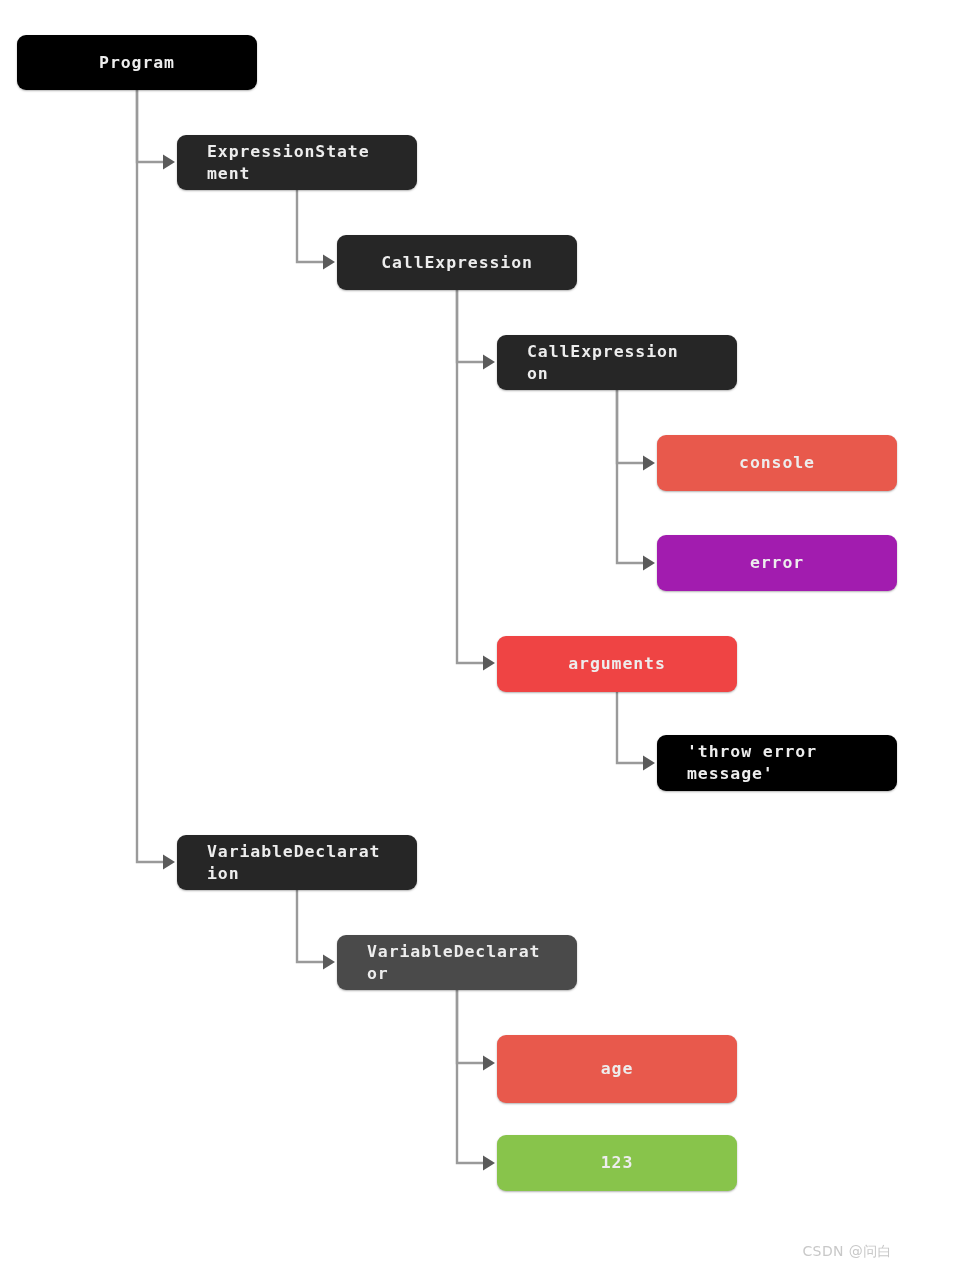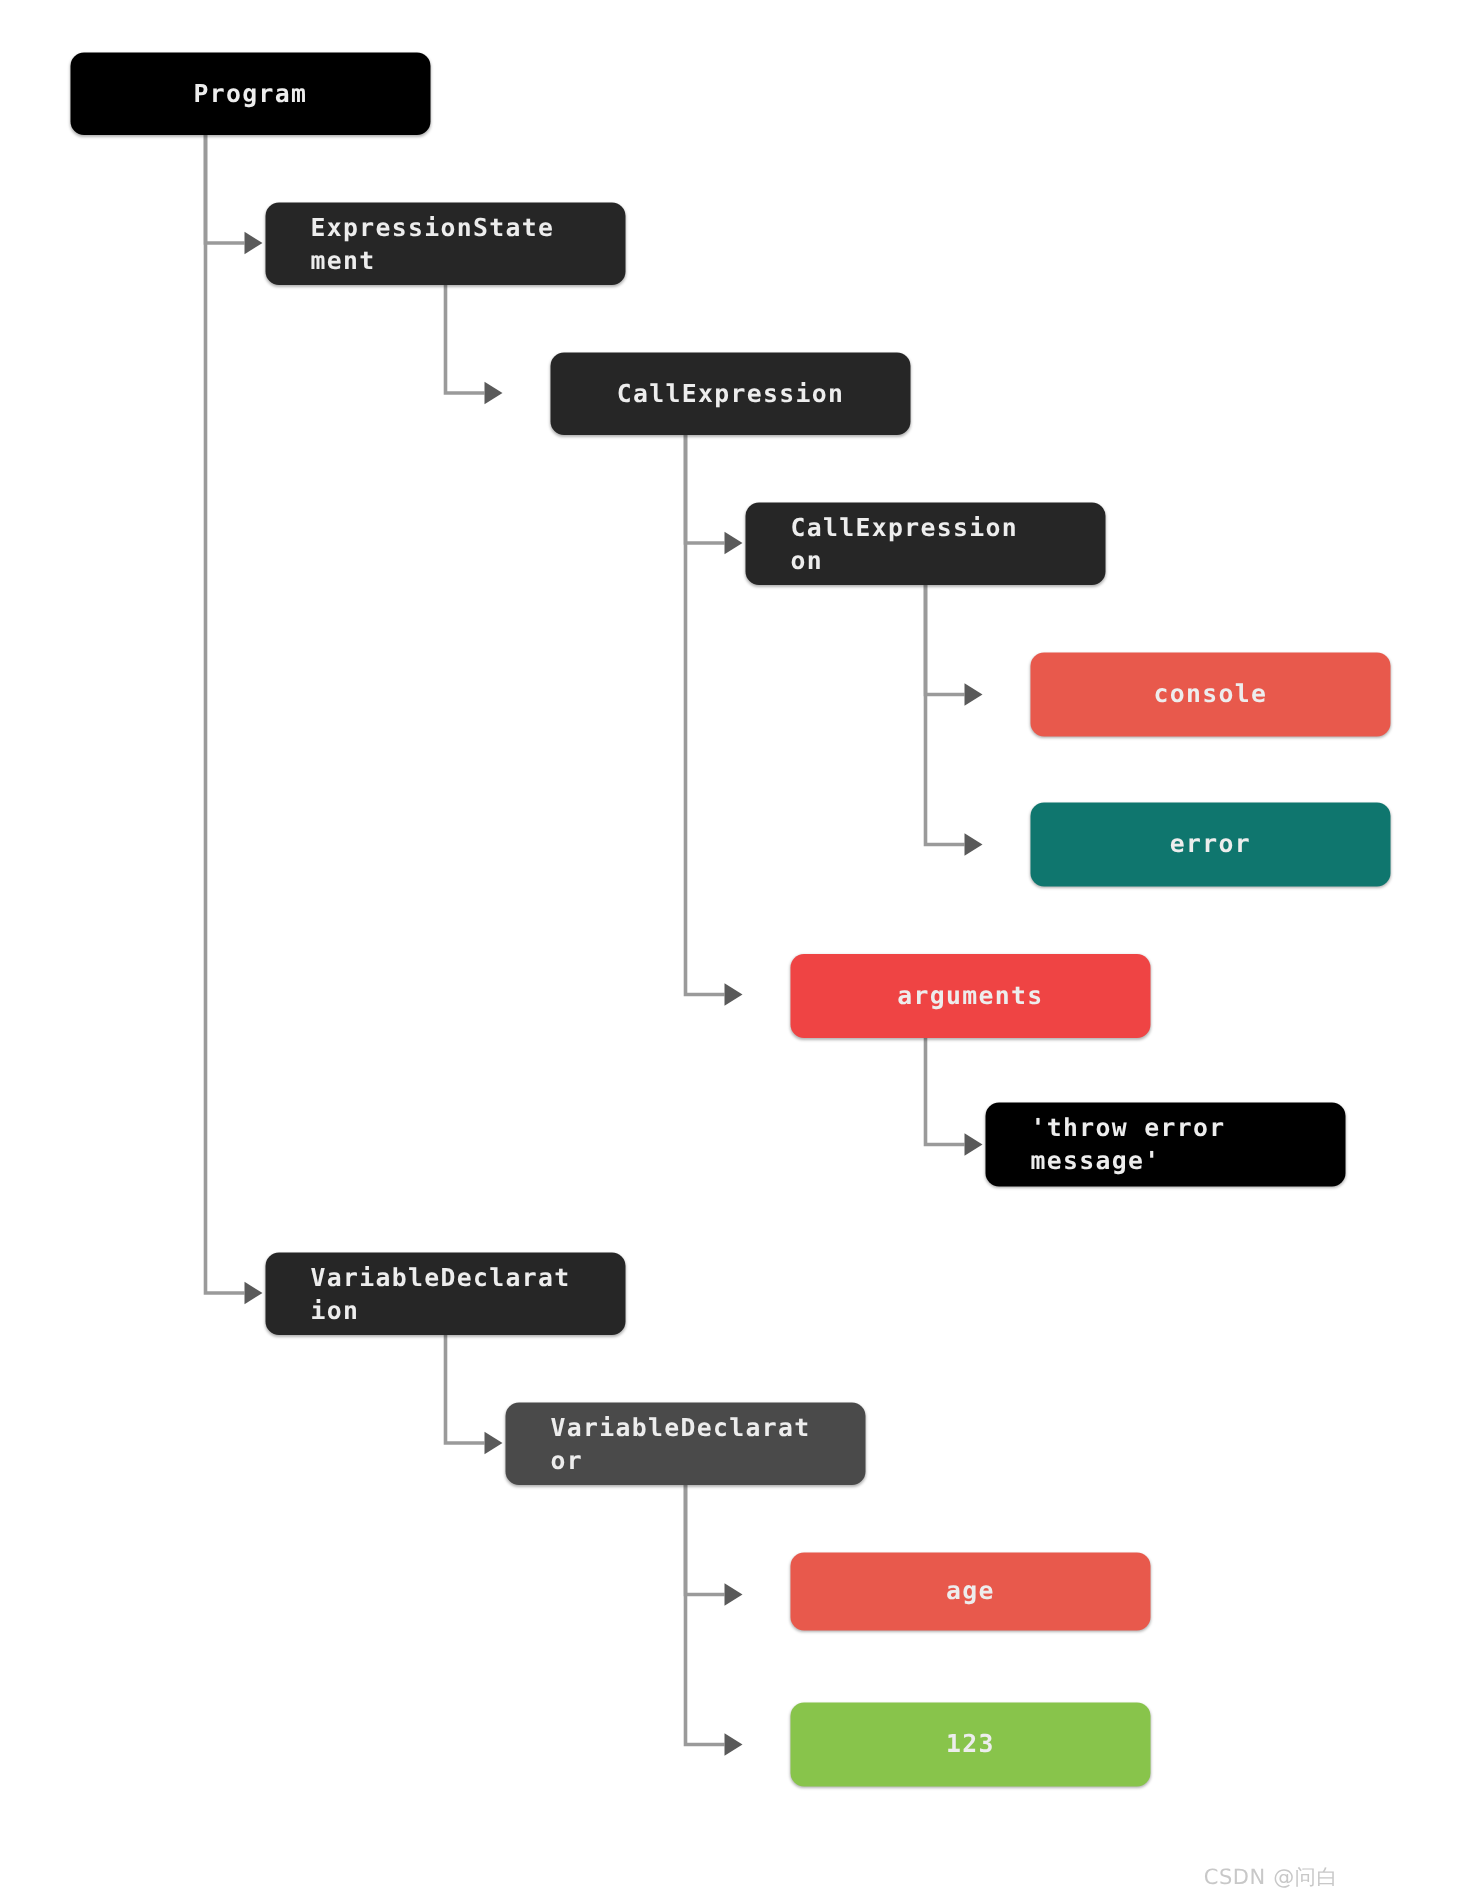--- a/index.html
+++ b/index.html
@@ -35,21 +35,20 @@
     font-weight: bold;
     font-size: 16.5px;
     letter-spacing: 0.9px;
     line-height: 1.33;
     white-space: pre-line;
     z-index: 2;
   }
   .node.center {
     justify-content: center;
     text-align: center;
-    margin-left: 30px;
   }
   .node.wrap {
     justify-content: flex-start;
     text-align: left;
     padding-left: 30px;
     padding-right: 10px;
   }
   .node.shadowed {
     box-shadow: 0 1px 2px rgba(0,0,0,0.30);
   }
@@ -114,25 +113,25 @@
       </g>
     </svg>
   <div id="node-layer">
       <div class="node shadowed center" style="left: 17px; top: 35px; width: 240px; height: 55px; background: rgb(0, 0, 0);"><span>Program</span></div>
       <div class="node shadowed wrap" style="left: 177px; top: 135px; width: 240px; height: 55px; background: rgb(38, 38, 38);"><span>ExpressionState
 ment</span></div>
       <div class="node shadowed center" style="left: 337px; top: 235px; width: 240px; height: 55px; background: rgb(38, 38, 38);"><span>CallExpression</span></div>
       <div class="node shadowed wrap" style="left: 497px; top: 335px; width: 240px; height: 55px; background: rgb(38, 38, 38);"><span>CallExpression
 on</span></div>
       <div class="node shadowed center" style="left: 657px; top: 435px; width: 240px; height: 56px; background: rgb(232, 89, 76);"><span>console</span></div>
-      <div class="node shadowed center" style="left: 657px; top: 535px; width: 240px; height: 56px; background: #0f766e;"><span>error</span></div>
+      <div class="node shadowed center" style="left: 657px; top: 535px; width: 240px; height: 56px; background: #a21caf;"><span>error</span></div>
       <div class="node shadowed center" style="left: 497px; top: 636px; width: 240px; height: 56px; background: #ef4444;"><span>arguments</span></div>
       <div class="node shadowed wrap" style="left: 657px; top: 735px; width: 240px; height: 56px; background: #000000;"><span>'throw error
 message'</span></div>
       <div class="node shadowed wrap" style="left: 177px; top: 835px; width: 240px; height: 55px; background: rgb(38, 38, 38);"><span>VariableDeclarat
 ion</span></div>
       <div class="node shadowed wrap" style="left: 337px; top: 935px; width: 240px; height: 55px; background: rgb(74, 74, 74);"><span>VariableDeclarat
 or</span></div>
-      <div class="node shadowed center" style="left: 497px; top: 1035px; width: 240px; height: 52px; background: rgb(232, 89, 76);"><span>age</span></div>
+      <div class="node shadowed center" style="left: 497px; top: 1035px; width: 240px; height: 68px; background: rgb(232, 89, 76);"><span>age</span></div>
       <div class="node shadowed center" style="left: 497px; top: 1135px; width: 240px; height: 56px; background: rgb(136, 196, 75);"><span>123</span></div>
     </div>
   <div class="watermark" style="left: 892px; top: 1243px; transform: translateX(-100%);">CSDN @问白</div>
 </div>
 
 </body></html>

